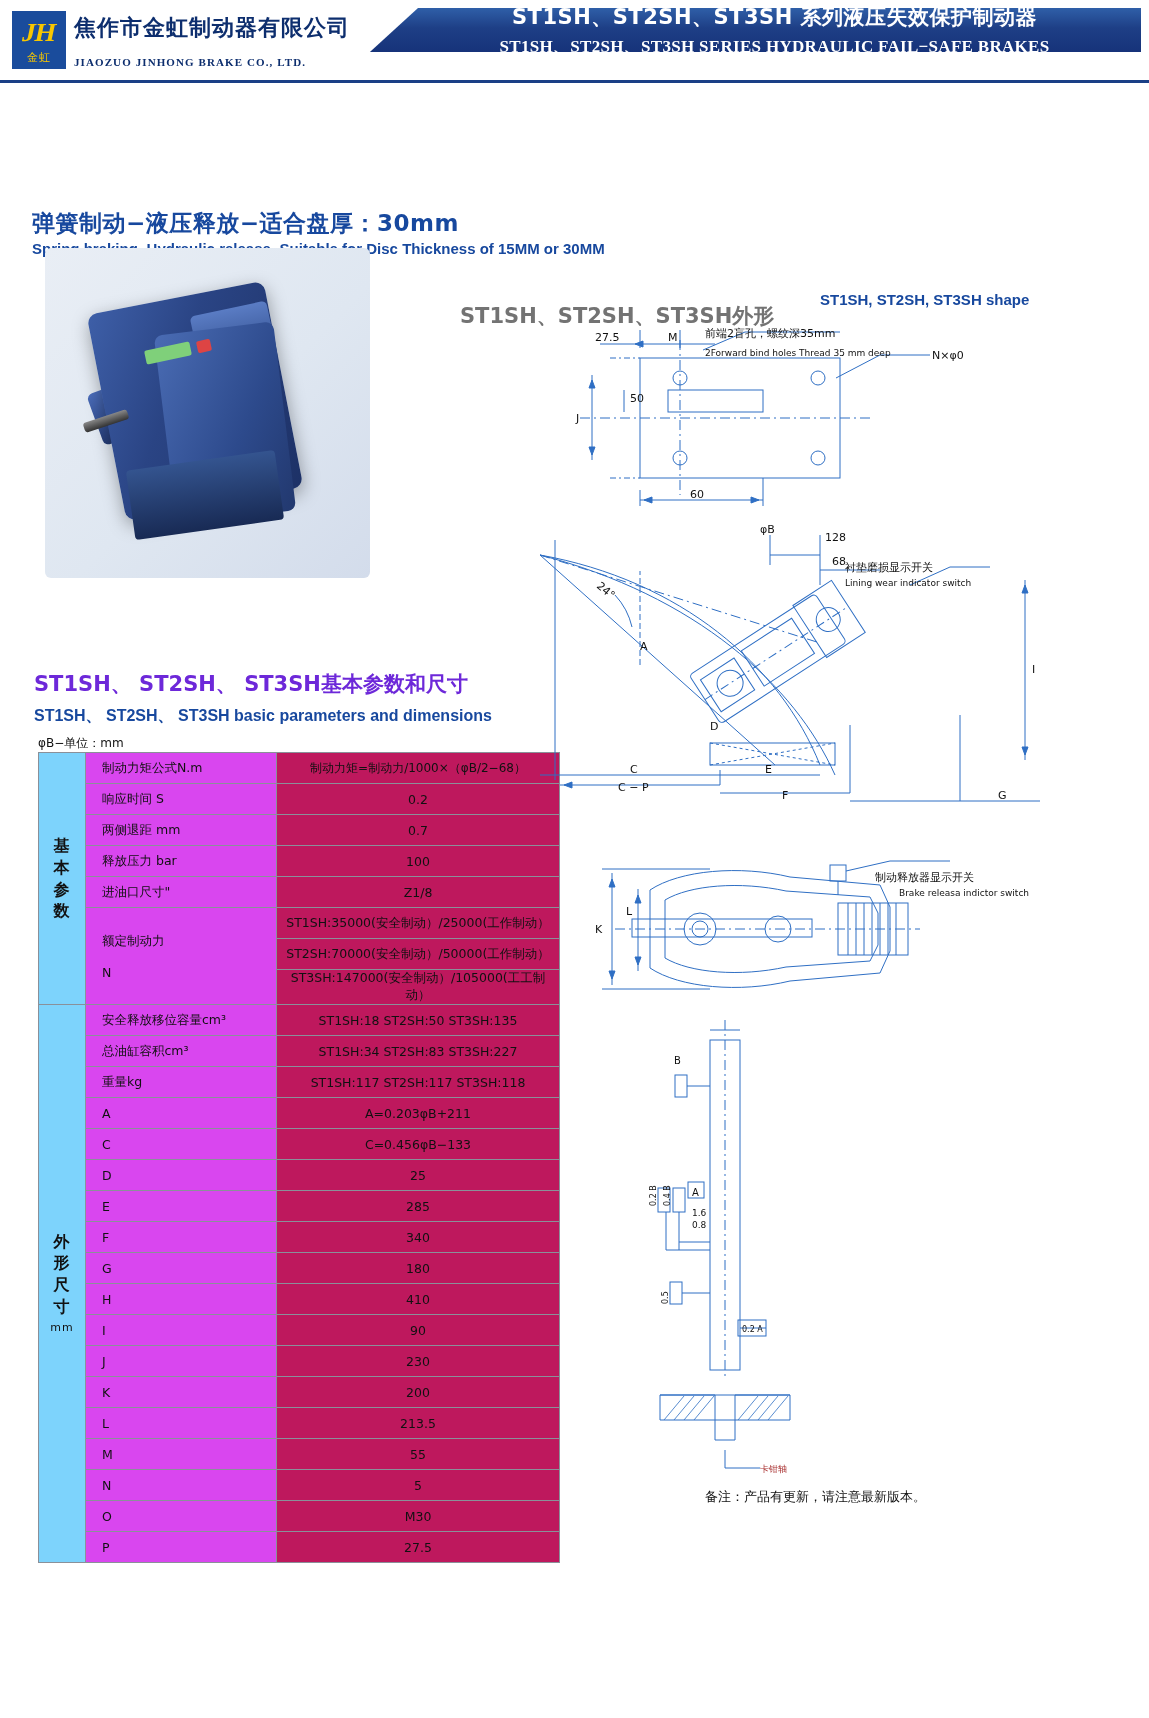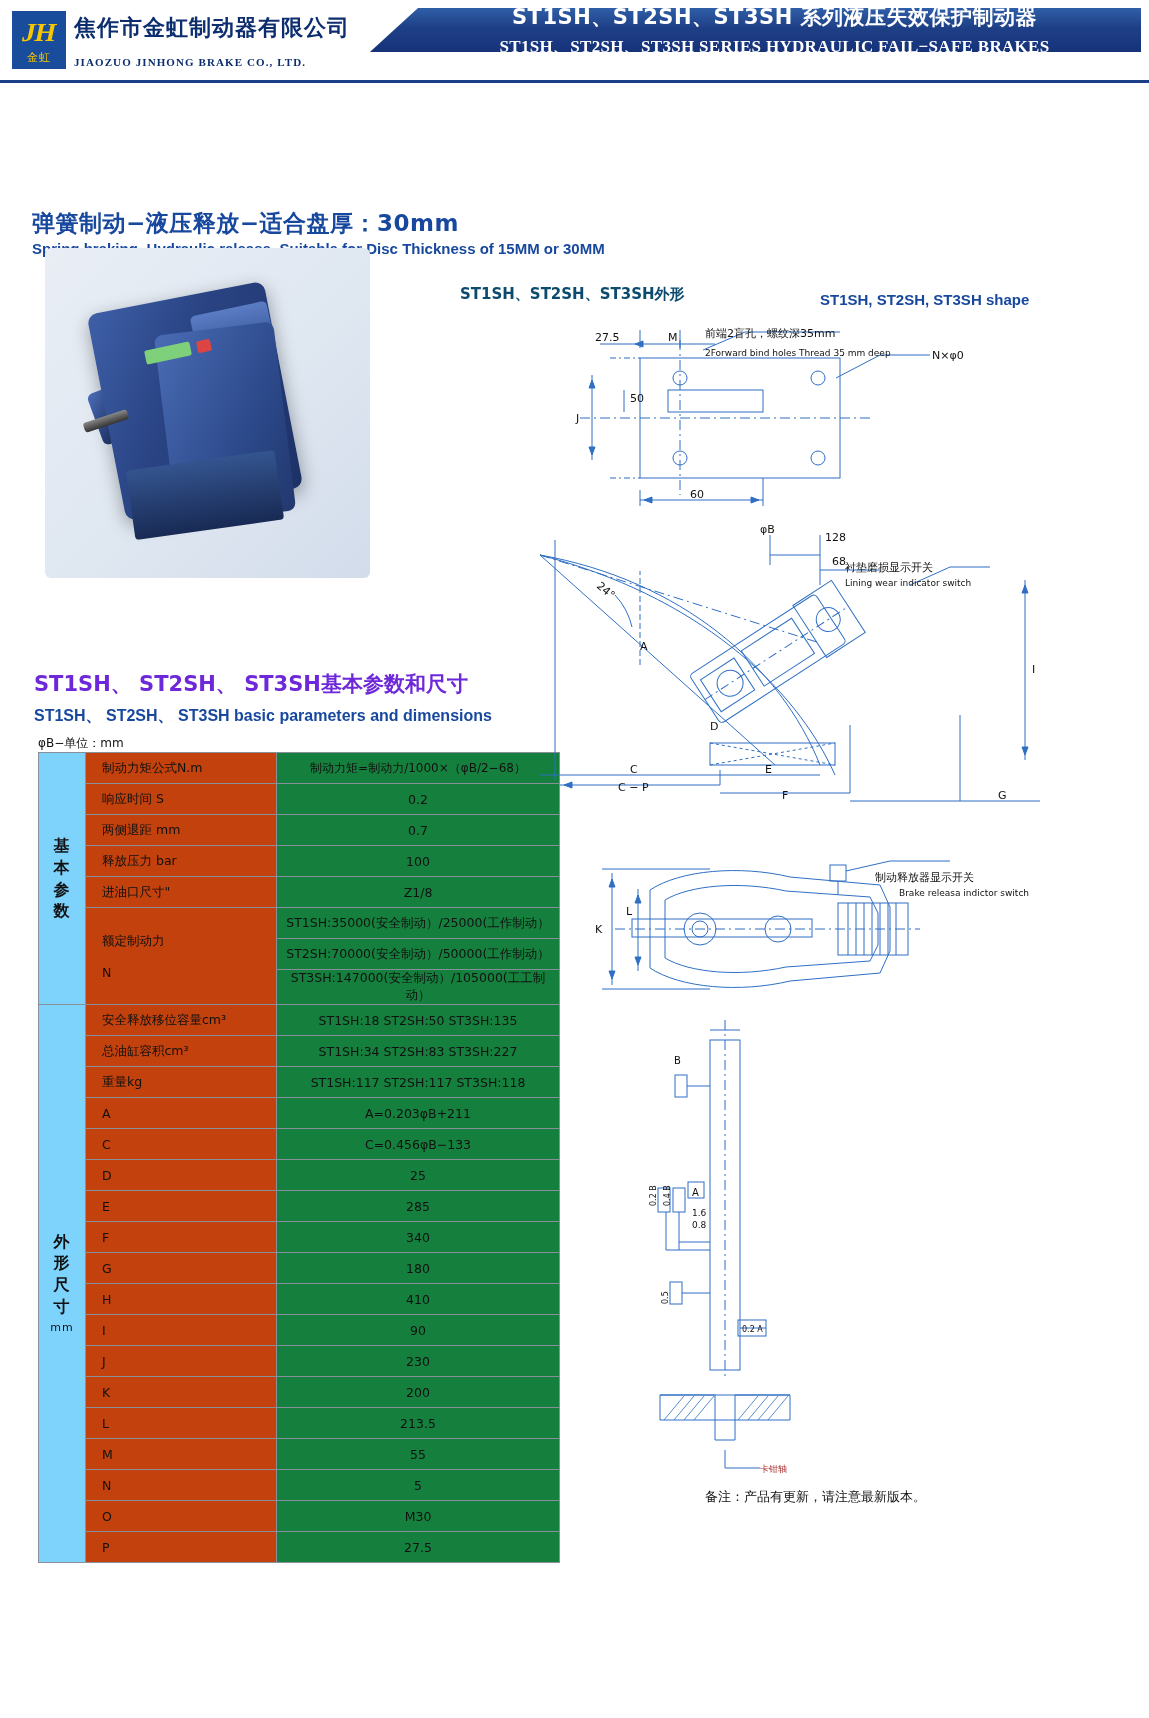--- a/index.html
+++ b/index.html
@@ -67,22 +67,22 @@
     position:absolute;left:32px;top:200px;
     font-size:23px;font-weight:bold;color:#17489e;
     font-family:"DejaVu Sans", sans-serif;letter-spacing:0.5px;margin-top:8px;
   }
   .title-en{
     position:absolute;left:32px;top:240px;
     font-size:15px;font-weight:bold;color:#17489e;
     font-family:"Liberation Sans", sans-serif;
   }
   .shape-title{
-    position:absolute;left:460px;top:285px;
-    font-size:15px;font-weight:bold;color:#0c4a6e;
+    position:absolute;left:460px;top:302px;
+    font-size:21px;font-weight:bold;color:#737373;
     font-family:"DejaVu Sans", sans-serif;
   }
   .shape-title-en{
     position:absolute;left:820px;top:291px;
     font-size:15px;font-weight:bold;color:#17489e;
   }
   .params-cn{
     position:absolute;left:34px;top:670px;
     font-size:21px;font-weight:bold;color:#6d28d9;
     font-family:"DejaVu Sans", sans-serif;
@@ -152,24 +152,24 @@
     font-family:"DejaVu Sans", sans-serif;
     font-size:12.5px;
     background:#eef0f3;
   }
   table.params td{
     border:1px solid #8a9099;
     padding:0 6px;
     height:30px;
     text-align:center;
     color:#111;
-    background:#15803d;
+    background:#be185d;
   }
   table.params td.label{
-    text-align:left;padding-left:16px;width:168px;background:#c2410c;
+    text-align:left;padding-left:16px;width:168px;background:#d946ef;
   }
   table.params td.side{
     width:34px;font-size:16px;font-weight:bold;background:#7dd3fc;
     letter-spacing:1px;line-height:1.35;
   }
   table.params td.val{width:270px;}
   table.params td.formula{font-size:12px;}
   .side-inner{display:block;}
   .side-mm{font-size:11px;font-weight:normal;display:block;margin-top:4px;}
   

